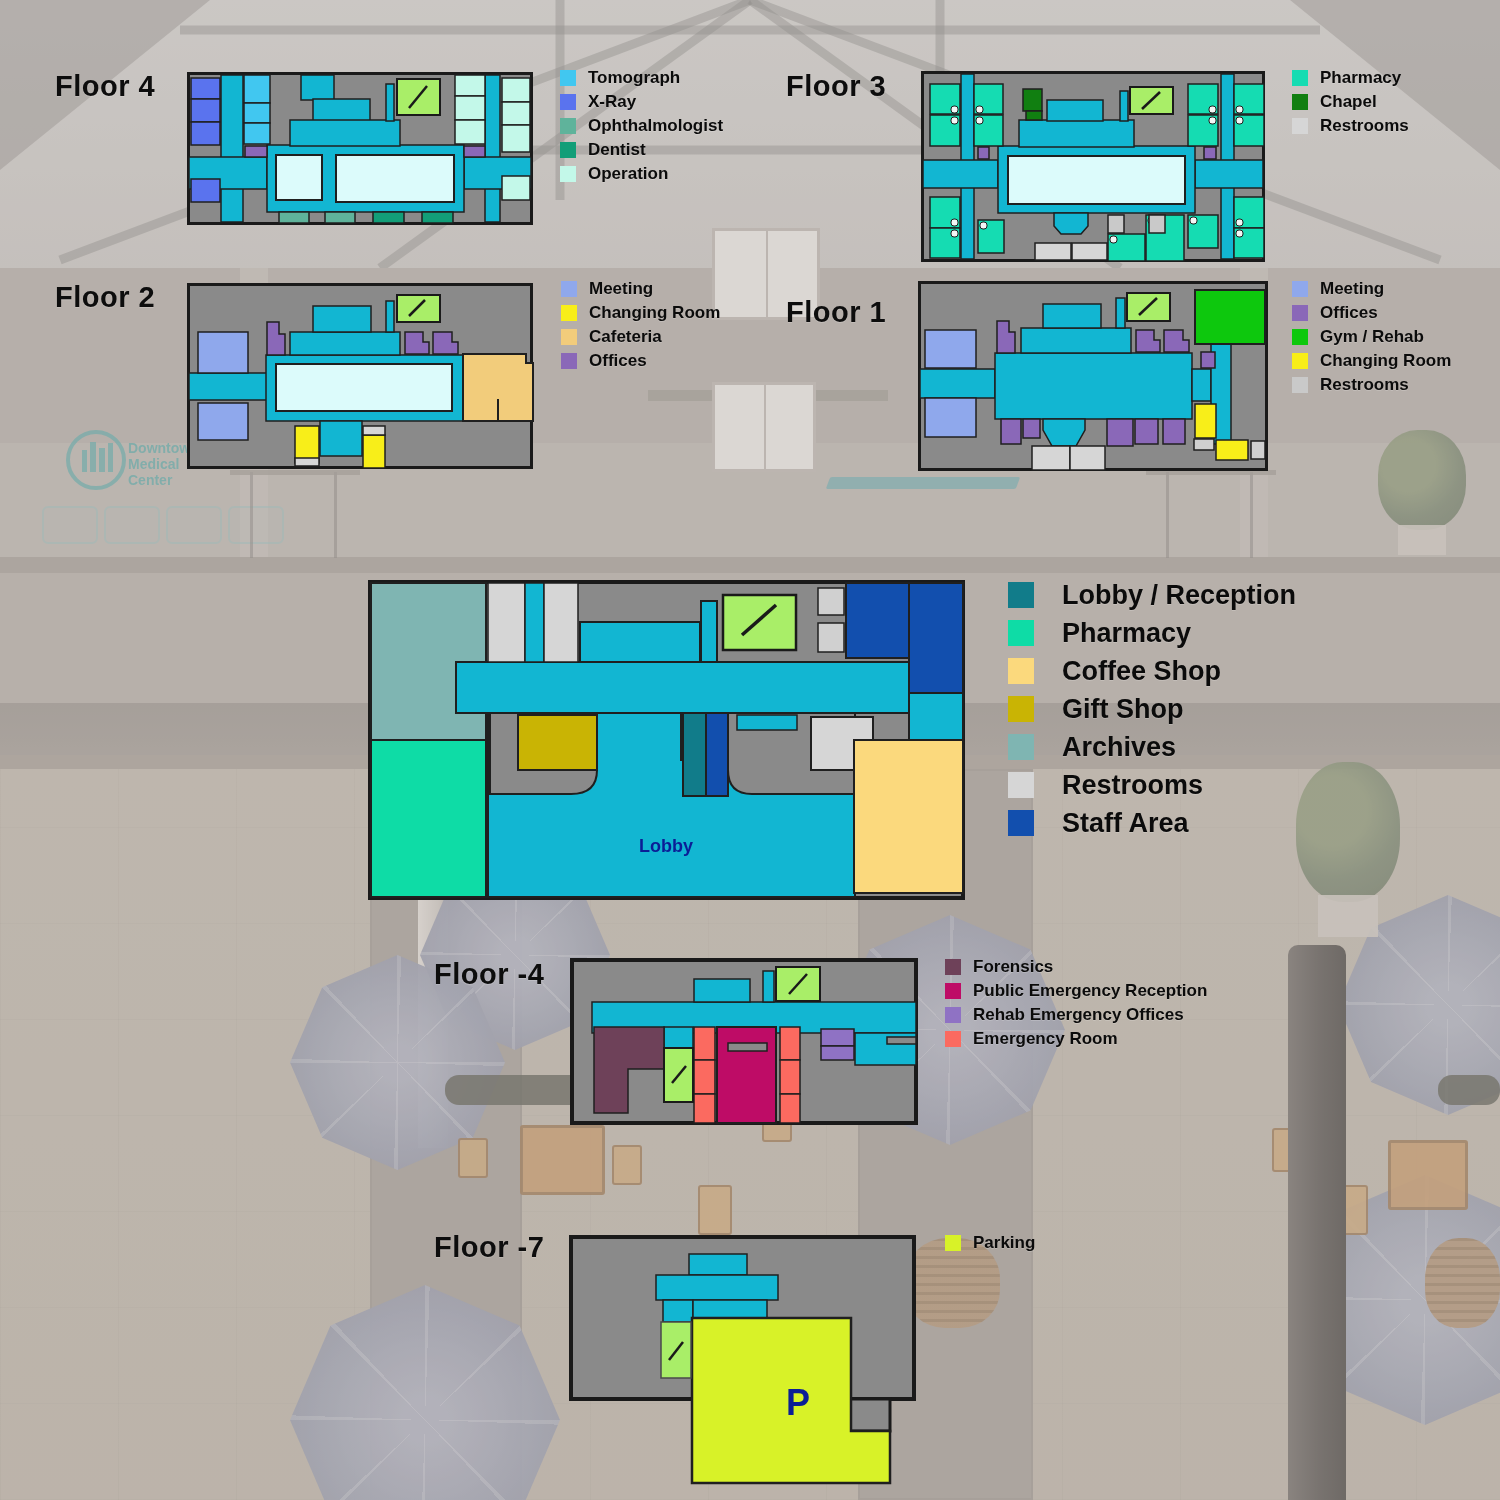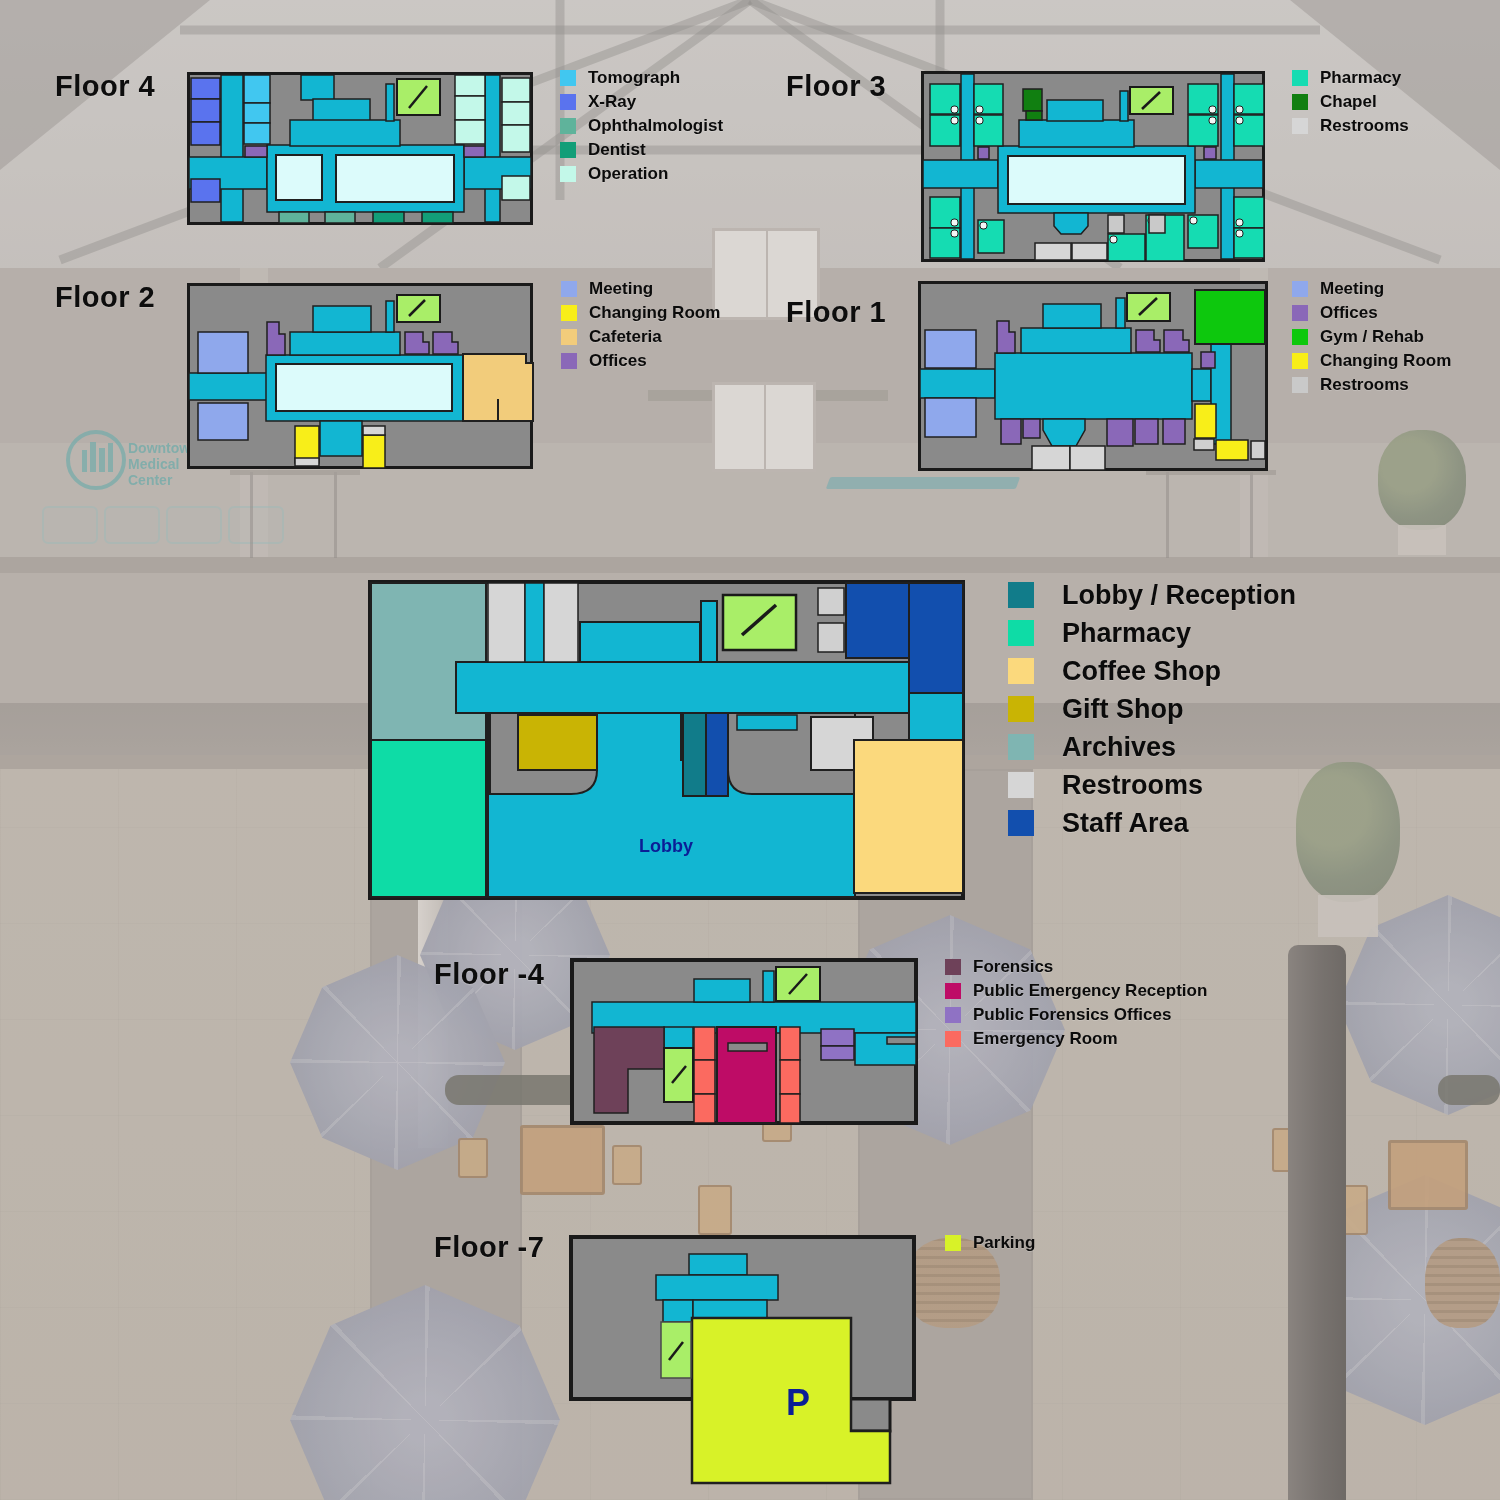--- a/index.html
+++ b/index.html
@@ -590,21 +590,21 @@
     <div class="li">
         <span class="sw" style="background: rgb(110, 65, 89);"></span>
         <span class="lt">Forensics</span>
       </div>
     <div class="li">
         <span class="sw" style="background: rgb(190, 12, 102);"></span>
         <span class="lt">Public Emergency Reception</span>
       </div>
     <div class="li">
         <span class="sw" style="background: rgb(143, 114, 196);"></span>
-        <span class="lt">Public Forensics Offices</span>
+        <span class="lt">Rehab Emergency Offices</span>
       </div>
     <div class="li">
         <span class="sw" style="background: rgb(251, 106, 96);"></span>
         <span class="lt">Emergency Room</span>
       </div>
   </div>
 
   <div class="legend" style="left:945px;top:1235px">
     <div class="li">
         <span class="sw" style="background: rgb(216, 242, 40);"></span>

